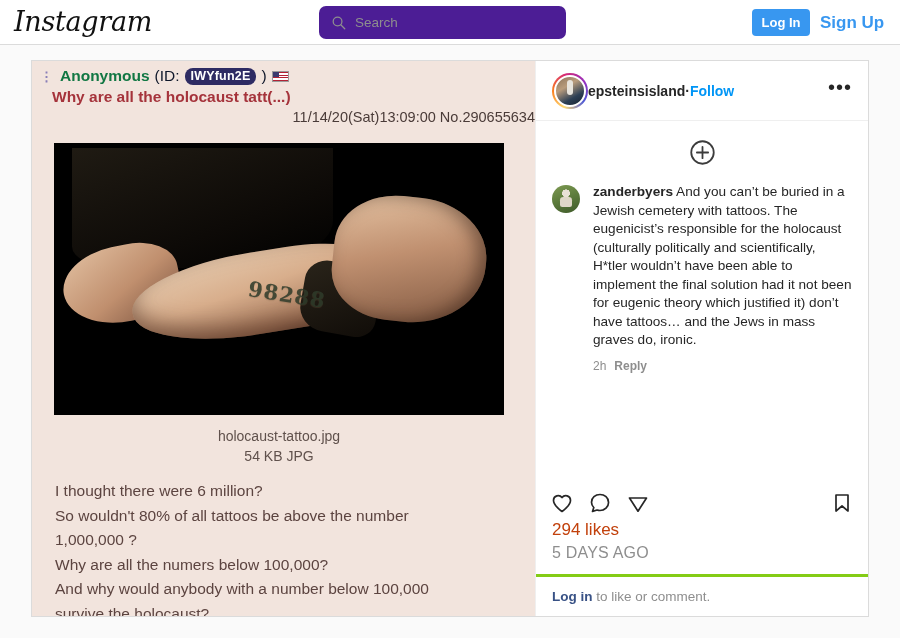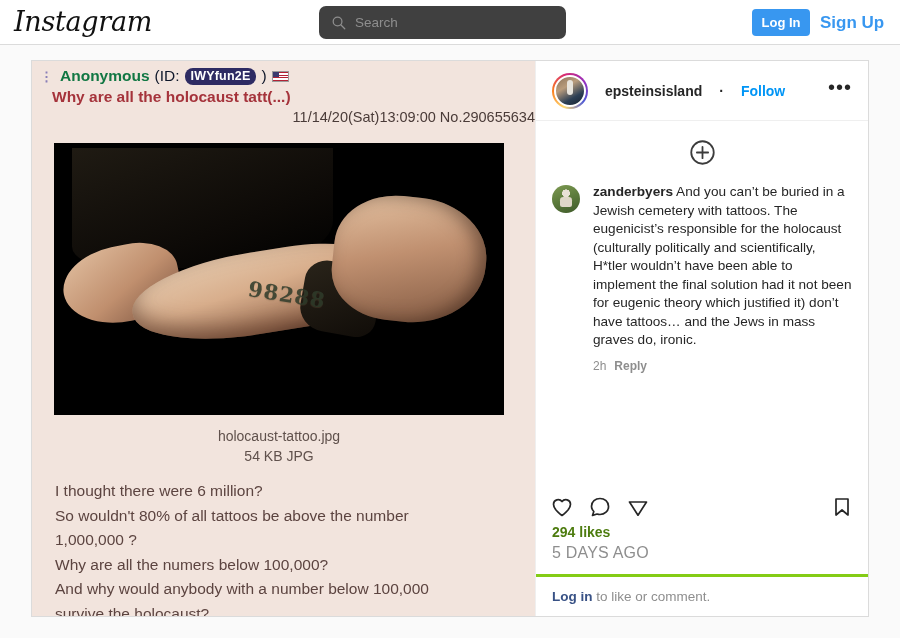--- a/index.html
+++ b/index.html
@@ -34,21 +34,21 @@
     color: #111;
     letter-spacing: -0.3px;
   }
 
   #searchbox {
     position: absolute;
     left: 319px;
     top: 6px;
     width: 247px;
     height: 33px;
-    background: #404040;
+    background: #4c1d95;
     border-radius: 7px;
     display: flex;
     align-items: center;
     padding-left: 12px;
     gap: 9px;
     cursor: text;
   }
   #search-placeholder {
     font-size: 13.5px;
     color: #8e8e8e;
@@ -302,21 +302,21 @@
     background: #fff;
     min-width: 0;
   }
 
   #post-header {
     height: 60px;
     display: flex;
     align-items: center;
     padding: 0 16px;
     border-bottom: 1px solid #efefef;
-    gap: 17px;
+    gap: 0;
     flex: none;
   }
   .ring {
     width: 36px; height: 36px;
     border-radius: 50%;
     padding: 2px;
     background: conic-gradient(from 200deg, #feda75, #fa7e1e, #d62976, #962fbf, #4f5bd5, #feda75);
     flex: none;
   }
   .ring-inner {
@@ -419,23 +419,23 @@
     display: flex;
     align-items: center;
     gap: 14px;
     flex: none;
   }
   .act { cursor: pointer; display: flex; }
   #bookmark { margin-left: auto; }
 
   #likes {
     padding: 5px 16px 0 16px;
-    font-size: 14px;
-    font-weight: bold;
-    color: #4d7c0f;
+    font-size: 17px;
+    font-weight: normal;
+    color: #c2410c;
     flex: none;
   }
   #timestamp {
     padding: 4px 16px 12px 16px;
     font-size: 16px;
     color: #8e8e8e;
     letter-spacing: 0.2px;
     flex: none;
   }
   #loginrow {

